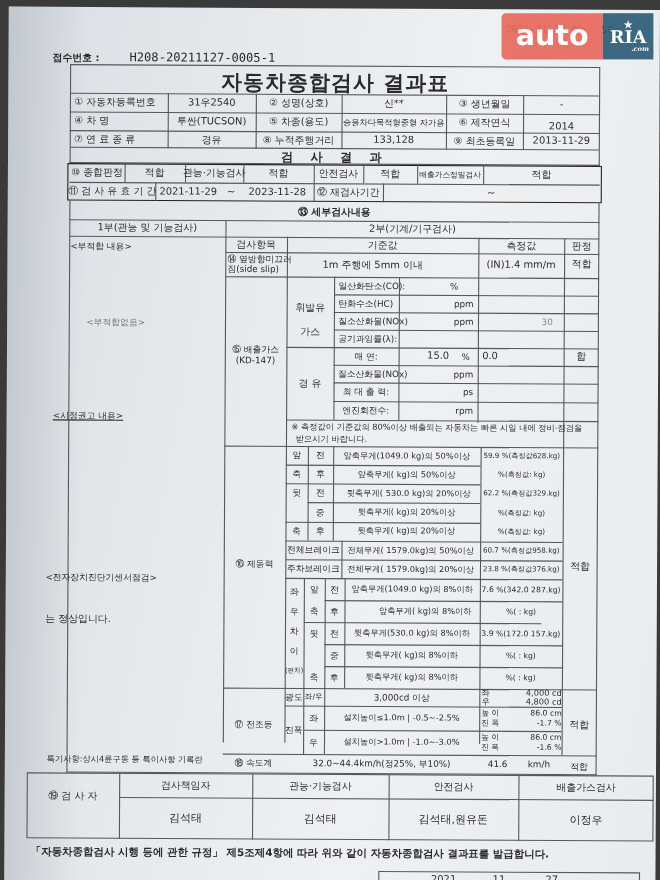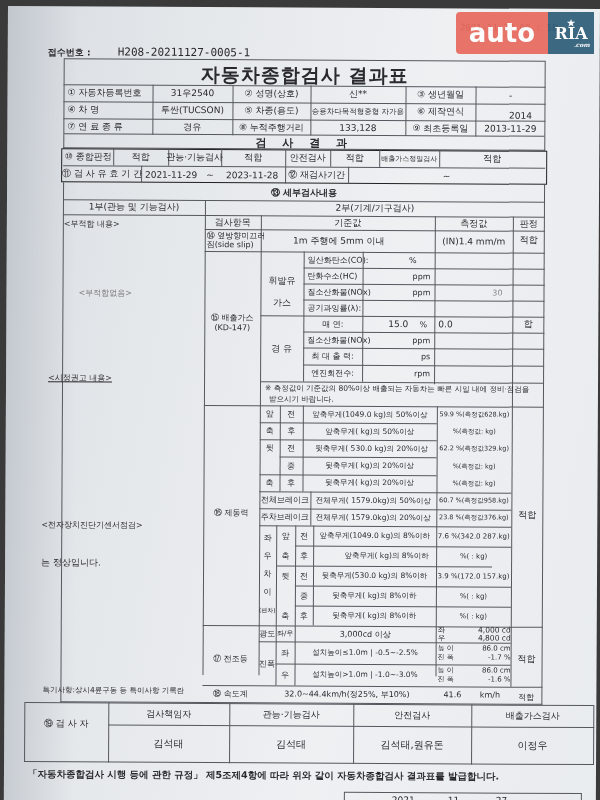--- a/index.html
+++ b/index.html
@@ -66,21 +66,21 @@
   <div class="cell" style="left:225px;top:78px;width:78px;height:17px;">② 성명(상호)</div>
   <div class="cell" style="left:303px;top:78px;width:95px;height:17px;">신**</div>
   <div class="cell" style="left:398px;top:78px;width:70px;height:17px;">③ 생년월일</div>
   <div class="cell" style="left:468px;top:78px;width:70px;height:17px;">-</div>
 
   <div class="cell l" style="left:56px;top:95px;width:103px;height:17px;">④ 차 명</div>
   <div class="cell" style="left:145px;top:95px;width:80px;height:17px;">투싼(TUCSON)</div>
   <div class="cell" style="left:225px;top:95px;width:78px;height:17px;">⑤ 차종(용도)</div>
   <div class="cell small" style="left:303px;top:95px;width:95px;height:17px;white-space:normal;text-align:center;line-height:8px;font-size:7.5px;">승용차다목적형중형 자가용</div>
   <div class="cell" style="left:398px;top:95px;width:70px;height:17px;">⑥ 제작연식</div>
-  <div class="cell" style="left:468px;top:95px;width:70px;height:23px;margin-left:10px;">2014</div>
+  <div class="cell" style="left:468px;top:95px;width:70px;height:23px;">2014</div>
 
   <div class="cell l" style="left:56px;top:112px;width:89px;height:16px;">⑦ 연 료 종 류</div>
   <div class="cell" style="left:145px;top:112px;width:80px;height:16px;">경유</div>
   <div class="cell" style="left:225px;top:112px;width:78px;height:16px;">⑧ 누적주행거리</div>
   <div class="cell" style="left:303px;top:112px;width:95px;height:16px;">133,128</div>
   <div class="cell" style="left:398px;top:112px;width:70px;height:16px;">⑨ 최초등록일</div>
   <div class="cell" style="left:468px;top:112px;width:70px;height:16px;">2013-11-29</div>
 
   <div class="box" style="left:56px;top:128px;width:482px;height:14px;border-top:none;"></div>
   <div class="cell sec" style="left:56px;top:128px;width:482px;height:14px;">검 사 결 과</div>

